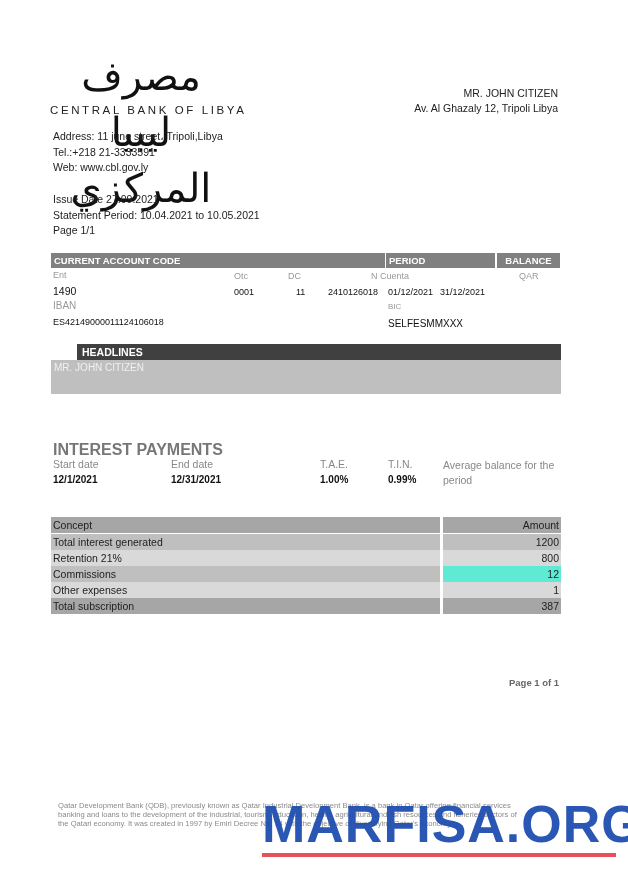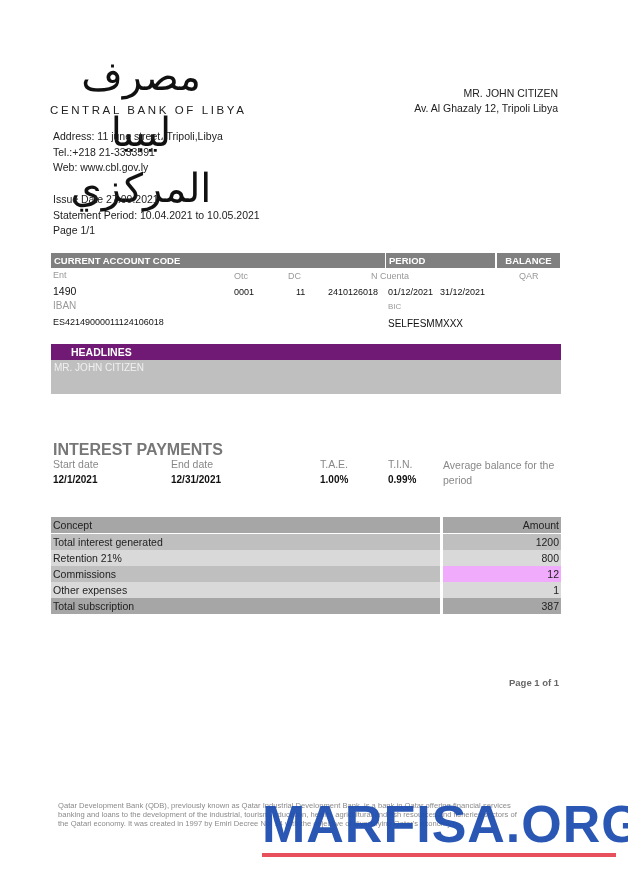--- a/index.html
+++ b/index.html
@@ -14,21 +14,21 @@
   .recipient { right: 70px; top: 86px; text-align: right; font-size: 10.5px; line-height: 15px; color: #222; }
 
   .info { left: 53px; font-size: 10.5px; line-height: 15.5px; color: #222; }
 
   
   .bar { background: #808080; color: #fff; font-weight: bold; font-size: 9.5px; height: 15px; line-height: 15px; padding-left: 3px; }
   .lbl { font-size: 9px; color: #999; }
   .val { font-size: 9px; color: #111; }
 
   .headlines { left: 51px; top: 344px; width: 510px; }
-  .headlines .hbar { background: #701a75; color: #fff; font-weight: bold; font-size: 10.5px; height: 16px; line-height: 17px; padding-left: 20px; }
+  .headlines .hbar { background: #404040; color: #fff; font-weight: bold; font-size: 10.5px; height: 16px; line-height: 17px; padding-left: 5px; margin-left: 26px; }
   .headlines .hbody { background: #bfbfbf; color: #f0f0f0; font-size: 10px; height: 34px; padding: 2px 3px; }
 
   .ip-title { left: 53px; top: 441px; font-size: 16px; font-weight: bold; color: #777; }
   .ip-lbl { font-size: 10.5px; color: #888; }
   .ip-val { font-size: 10px; font-weight: bold; color: #111; }
 
   .ctable { left: 51px; top: 517px; width: 510px; }
   .crow { display: flex; height: 16px; margin-bottom: 0px; }
   .crow .c1 { width: 389px; margin-right: 3px; padding-left: 2px; font-size: 10.5px; line-height: 16px; color: #222; }
   .crow .c2 { width: 118px; padding-right: 2px; text-align: right; font-size: 10.5px; line-height: 16px; color: #222; }
@@ -111,21 +111,21 @@
   <div class="crow light" style="margin-bottom:0px;background:transparent;">
     <div class="c1" style="background:#bfbfbf;">Total interest generated</div>
     <div class="c2" style="background:#bfbfbf;">1200</div>
   </div>
   <div class="crow light">
     <div class="c1">Retention 21%</div>
     <div class="c2">800</div>
   </div>
   <div class="crow dark">
     <div class="c1" style="background:#bfbfbf;">Commissions</div>
-    <div class="c2" style="background:#f0abfc;">12</div>
+    <div class="c2" style="background:#5eead4;">12</div>
   </div>
   <div class="crow light">
     <div class="c1">Other expenses</div>
     <div class="c2">1</div>
   </div>
   <div class="crow dark">
     <div class="c1">Total subscription</div>
     <div class="c2">387</div>
   </div>
 </div>

